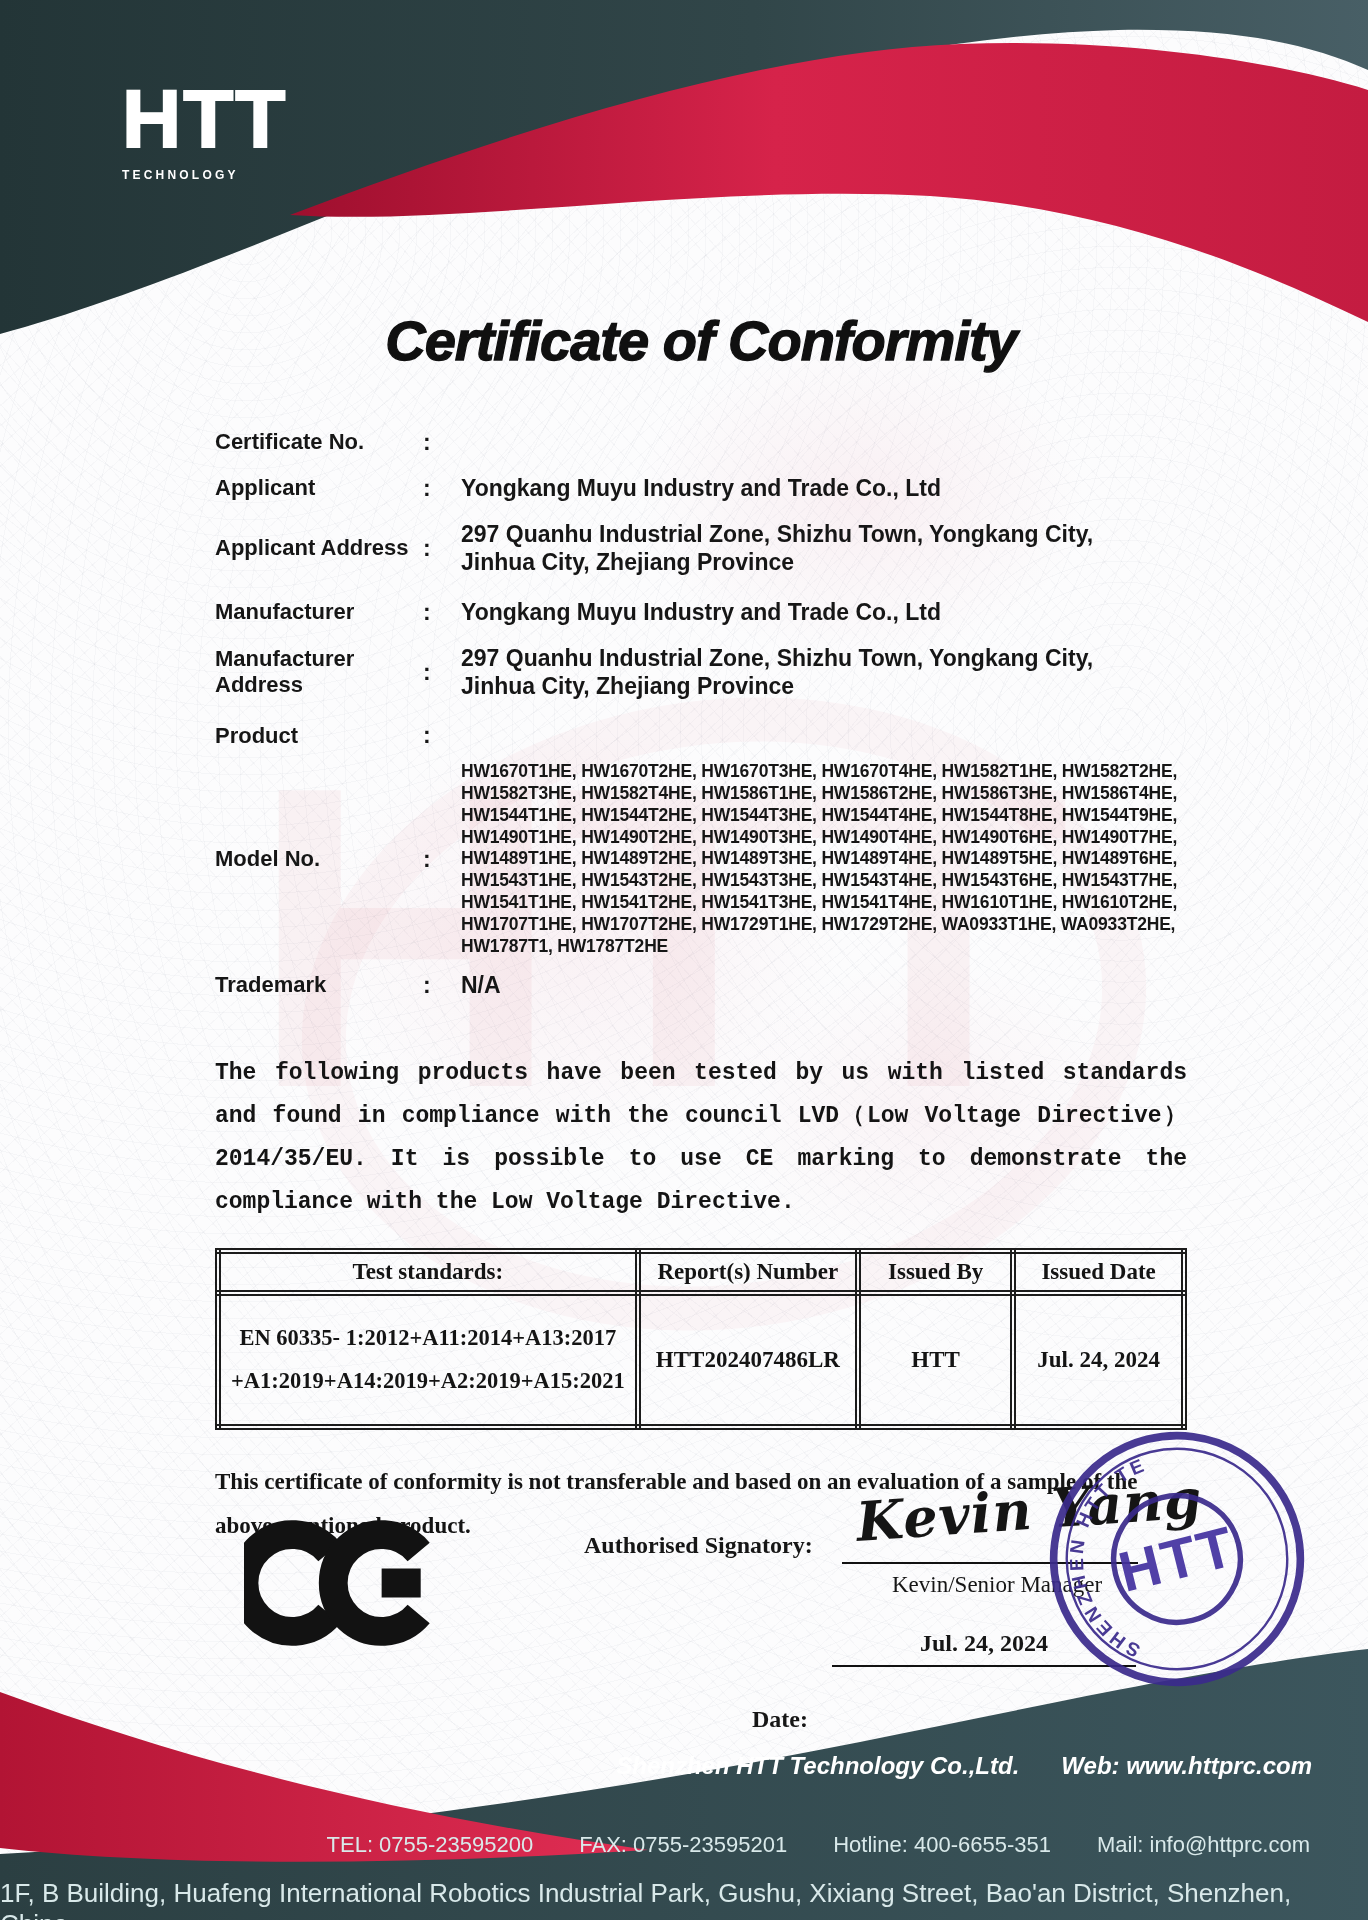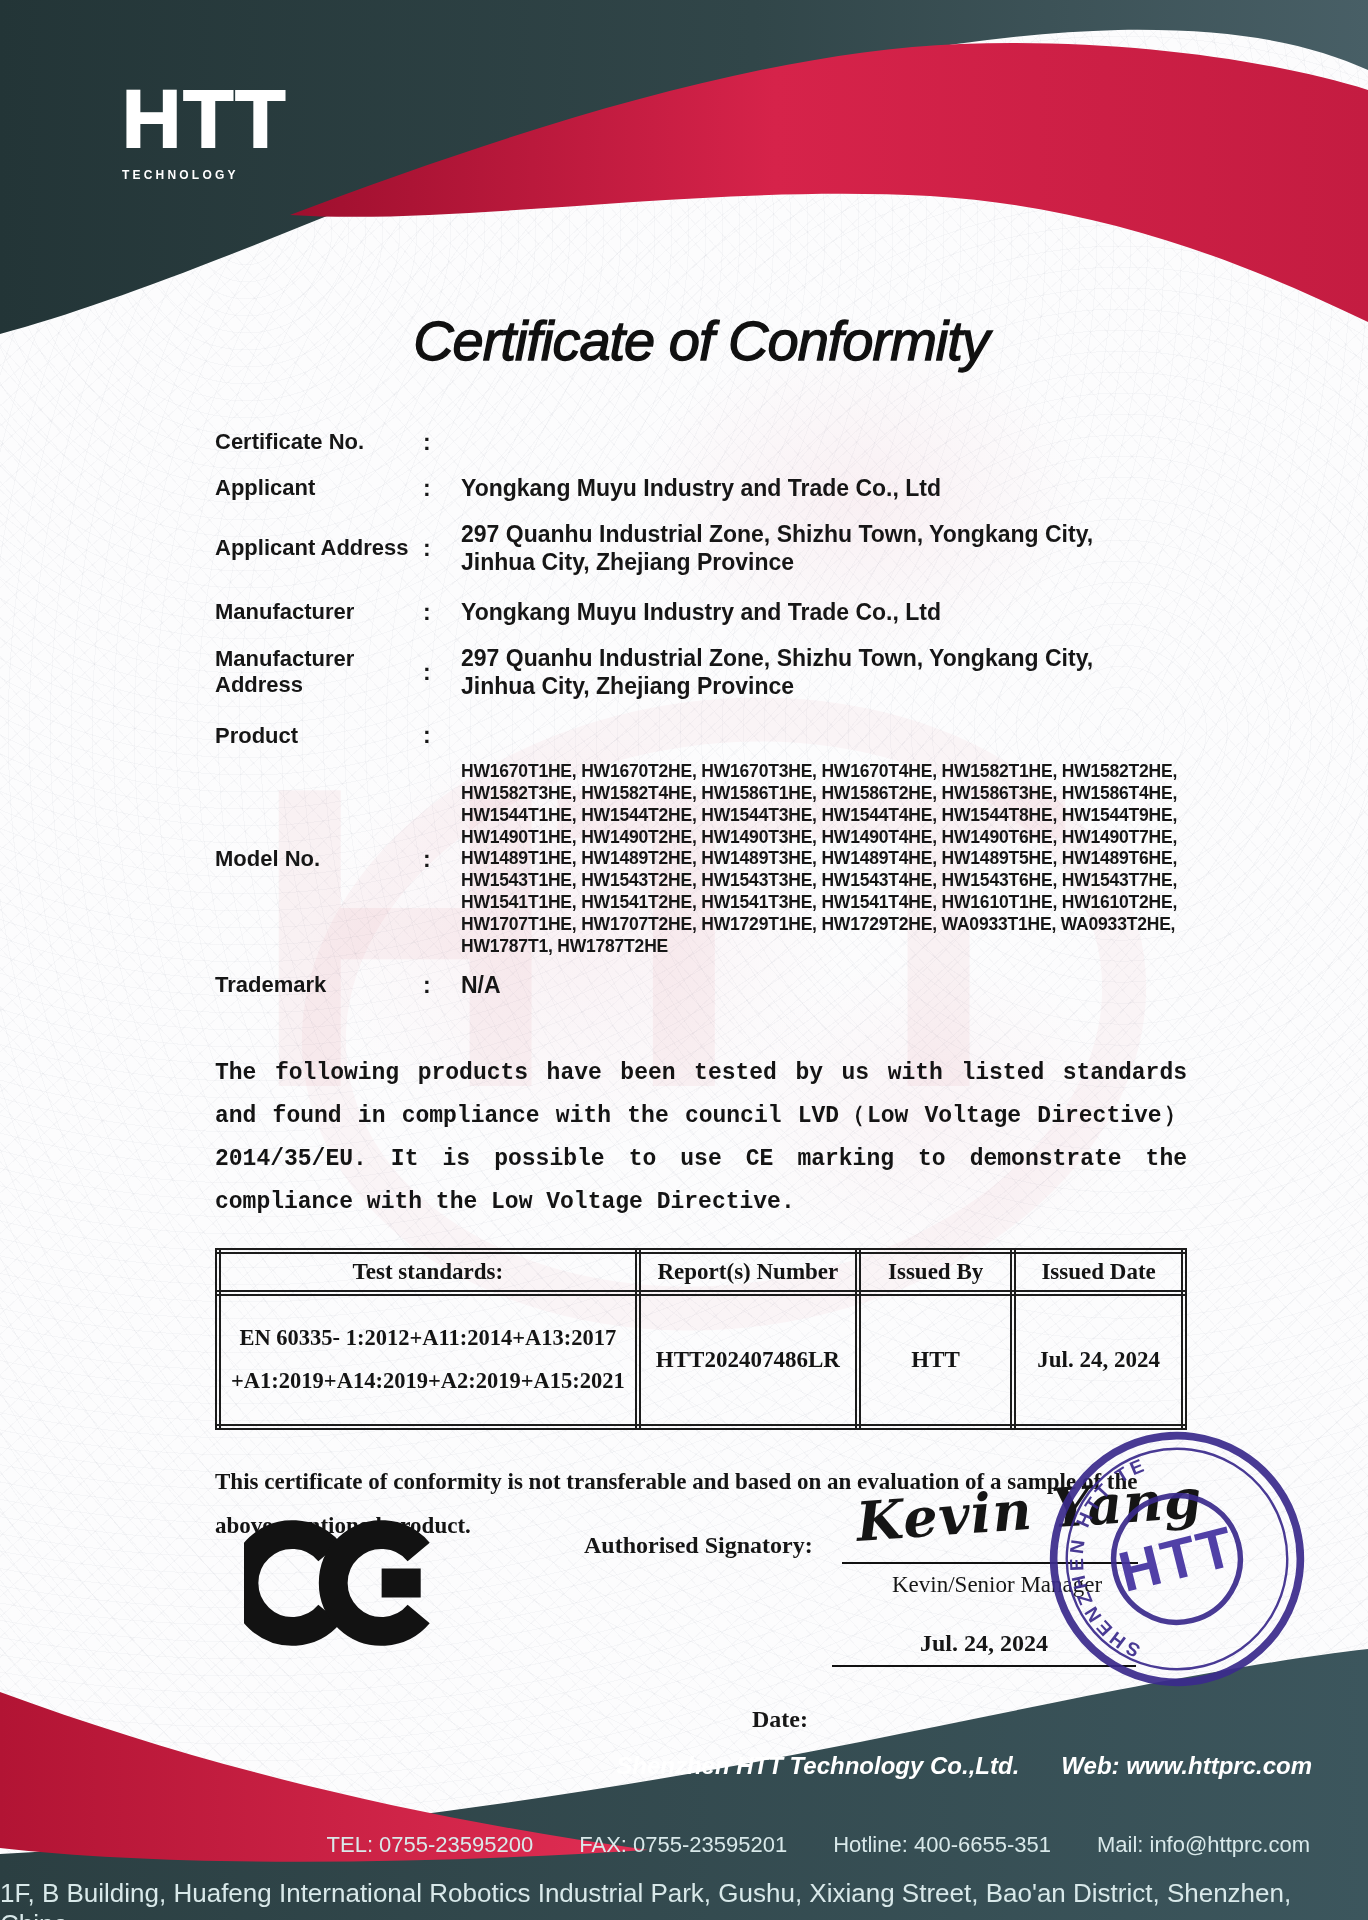--- a/index.html
+++ b/index.html
@@ -19,21 +19,21 @@
   .wm-ring{position:absolute;left:300px;top:700px;width:760px;height:540px;border:44px solid rgba(190,30,60,.035);
     border-radius:50%;transform:rotate(-8deg);z-index:1;}
   .wm-text{position:absolute;left:250px;top:690px;font-size:430px;font-weight:700;letter-spacing:-8px;
     color:rgba(190,30,60,.05);z-index:1;font-family:"Liberation Sans",sans-serif;}
   
   .logo{position:absolute;left:122px;top:78px;z-index:3;color:#fff;}
   .logo .brand{font-size:82px;font-weight:700;letter-spacing:2px;line-height:1;-webkit-text-stroke:2px #fff;}
   .logo .sub{font-size:12px;font-weight:700;letter-spacing:3.2px;margin-top:8px;}
   
   .content{position:absolute;left:215px;top:308px;width:972px;z-index:2;}
-  .title{font-size:56px;font-weight:400;font-style:italic;text-align:center;color:#101010;
+  .title{font-size:56px;font-weight:700;font-style:italic;text-align:center;color:#101010;
     letter-spacing:-1px;-webkit-text-stroke:1.3px #101010;}
   .fields{margin-top:56px;}
   .frow{display:flex;align-items:center;margin-bottom:18px;}
   .frow .lab{width:208px;font-size:22px;font-weight:700;line-height:1.2;flex:none;}
   .frow .col{width:38px;font-size:23px;font-weight:700;flex:none;}
   .frow .val{flex:1;font-size:23px;font-weight:700;line-height:1.22;white-space:pre-line;}
   .frow.addr{margin-bottom:22px;}
   .frow.model{margin-bottom:14px;}
   .frow.model .val{font-size:17.5px;line-height:21.8px;letter-spacing:-.2px;}
   .statement{margin-top:52px;font-family:Liberation Mono, monospace;font-weight:700;font-size:23px;

